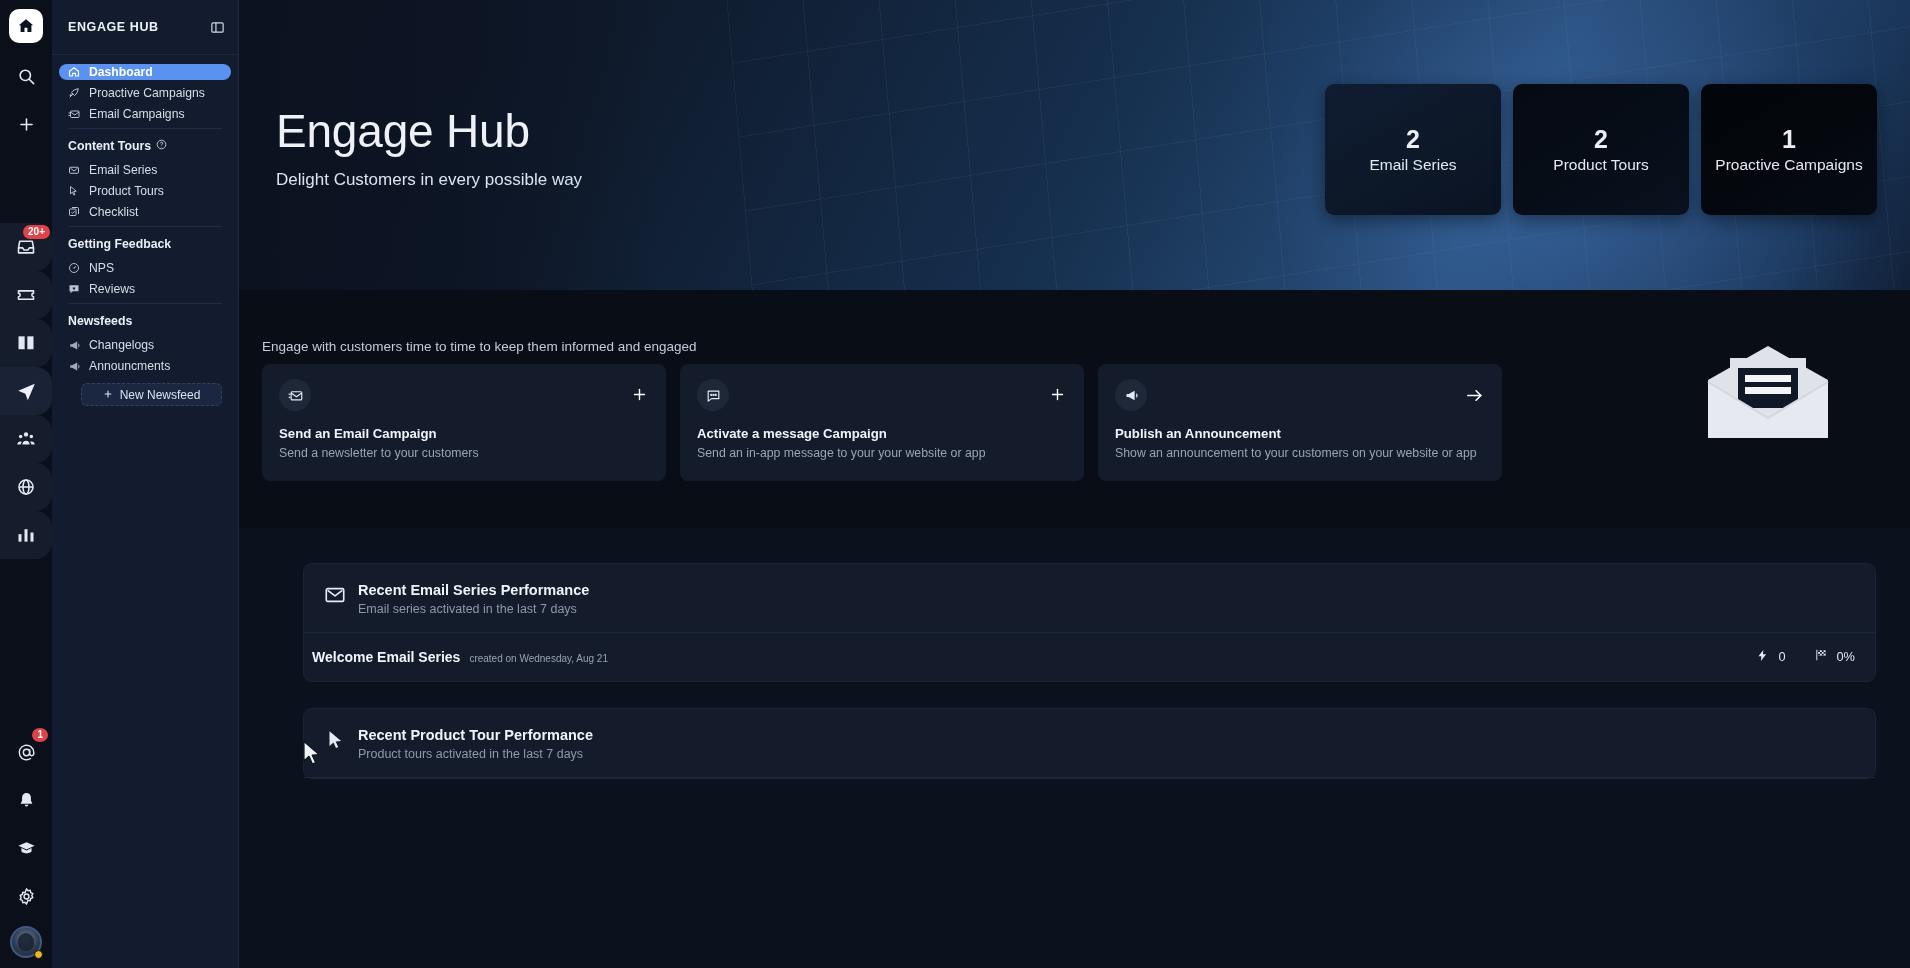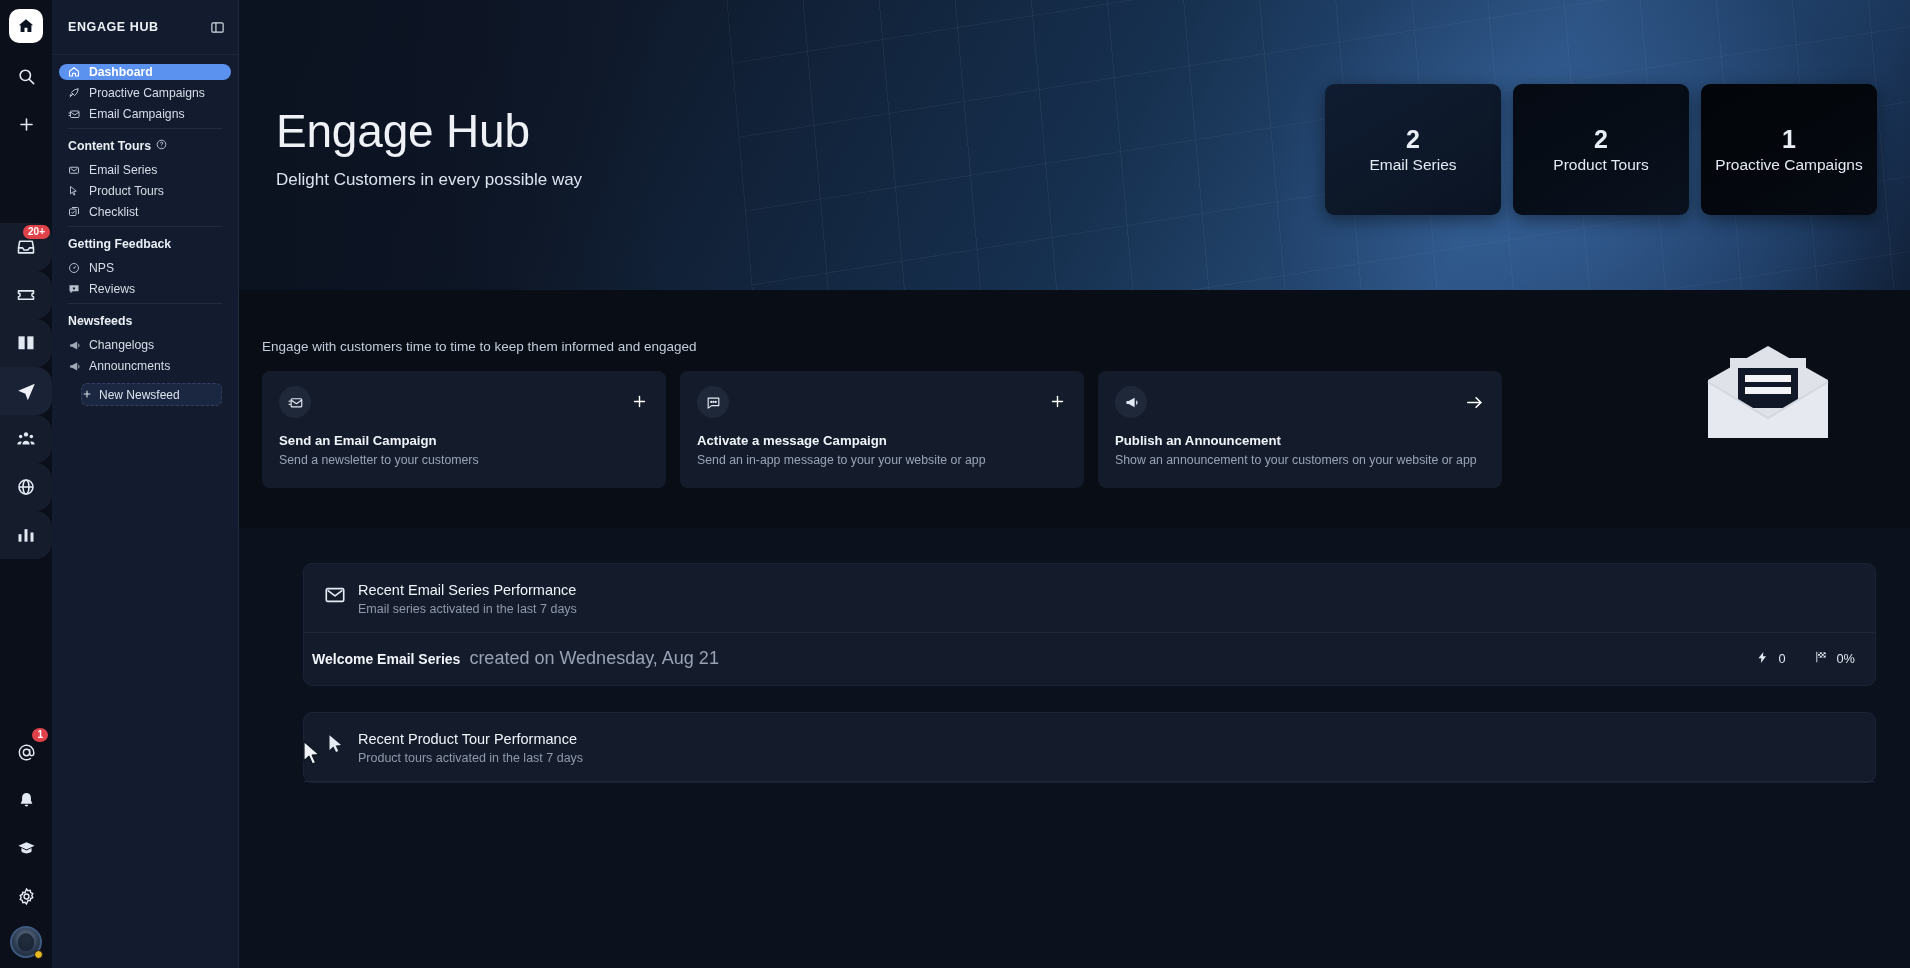--- a/index.html
+++ b/index.html
@@ -77,21 +77,21 @@
   .nav-item.active .ic { color: #ffffff; }
   .sb-sep { height: 1px; background: #212c43; margin: 6px 9px 10px 9px; }
   .sb-group {
     font-size: 12.3px; font-weight: 700; color: #eaeff6;
     padding: 0 9px; margin-bottom: 9px; display: flex; align-items: center; gap: 5px;
   }
   .new-btn {
     margin: 9px 9px 0 22px;
     height: 23px; border-radius: 6px;
     background: #1b2740; border: 1px dashed #34425e;
-    display: flex; align-items: center; justify-content: flex-start; gap: 7px;
+    display: flex; align-items: center; justify-content: center; gap: 7px;
     color: #dbe2ed; font-size: 12px;
   }
 
   
   .main { flex: 1; height: 968px; background: #0c121d; overflow: hidden; position: relative; }
 
   
   .hero {
     position: relative; height: 290px; width: 100%;
     background:
@@ -128,21 +128,21 @@
   .stat.s1 { background: linear-gradient(150deg, #0f1c31 0%, #0d1829 55%, #0a1322 100%); }
   .stat.s2 { background: linear-gradient(150deg, #050a13 0%, #070d17 50%, #0a121f 100%); }
   .stat.s3 { background: linear-gradient(150deg, #020509 0%, #04080e 60%, #060b14 100%); }
   .stat-num { font-size: 25px; font-weight: 700; line-height: 1.25; }
   .stat-lbl { font-size: 15.5px; font-weight: 400; line-height: 1.3; color: #e4eaf3; }
 
   
   .gs { position: relative; background: #080d16; padding: 28px 0 32px 0; height: 238px; }
   .gs-h { font-size: 15.5px; font-weight: 700; color: #eef2f8; margin-left: 23px; }
   .gs-sub { font-size: 13.5px; color: #c3ccda; margin: 21px 0 0 23px; }
-  .gs-cards { display: flex; gap: 14px; margin: 17px 0 0 23px; }
+  .gs-cards { display: flex; gap: 14px; margin: 10px 0 0 23px; }
   .gs-card {
     width: 404px; height: 117px; border-radius: 8px;
     background: #141c2c; padding: 15px 17px 0 17px; position: relative;
   }
   .gs-ico {
     width: 32px; height: 32px; border-radius: 50%;
     background: #1e2839; display: flex; align-items: center; justify-content: center;
     color: #e3e9f2;
   }
   .gs-act { position: absolute; right: 18px; top: 22px; color: #ffffff; }
@@ -152,26 +152,26 @@
 
   
   .body-area { background: #0c121d; padding: 35px 0 0 0; }
   .panel {
     margin: 0 34px 26px 64px; background: #141c2c; border-radius: 9px;
     border: 1px solid #1a2436;
   }
   .panel-head { display: flex; align-items: flex-start; gap: 12px; padding: 18px 20px 16px 20px;
     border-bottom: 1px solid #1d2739; }
   .panel-ic { color: #e6ecf5; margin-top: 2px; }
-  .panel-t { font-size: 14.5px; font-weight: 400; color: #f0f4fa; }
+  .panel-t { font-size: 14.5px; font-weight: 700; color: #f0f4fa; }
   .panel-d { font-size: 12.5px; color: #8e99ab; margin-top: 4px; }
   .panel-row { display: flex; align-items: center; justify-content: space-between; padding: 15px 20px 16px 8px; }
   .row-left { display: flex; align-items: baseline; gap: 9px; }
   .row-name { font-size: 14px; font-weight: 700; color: #f2f5fa; }
-  .row-meta { font-size: 18px; color: #97a2b4; }
+  .row-meta { font-size: 10px; color: #97a2b4; }
   .row-stats { display: flex; align-items: center; gap: 28px; color: #dde4ee; font-size: 12.8px; }
   .row-stat { display: flex; align-items: center; gap: 9px; }
 
   .cursor { position: absolute; left: 302px; top: 740px; z-index: 60; }
 </style>
 </head>
 <body>
 
 <div class="app">
 

